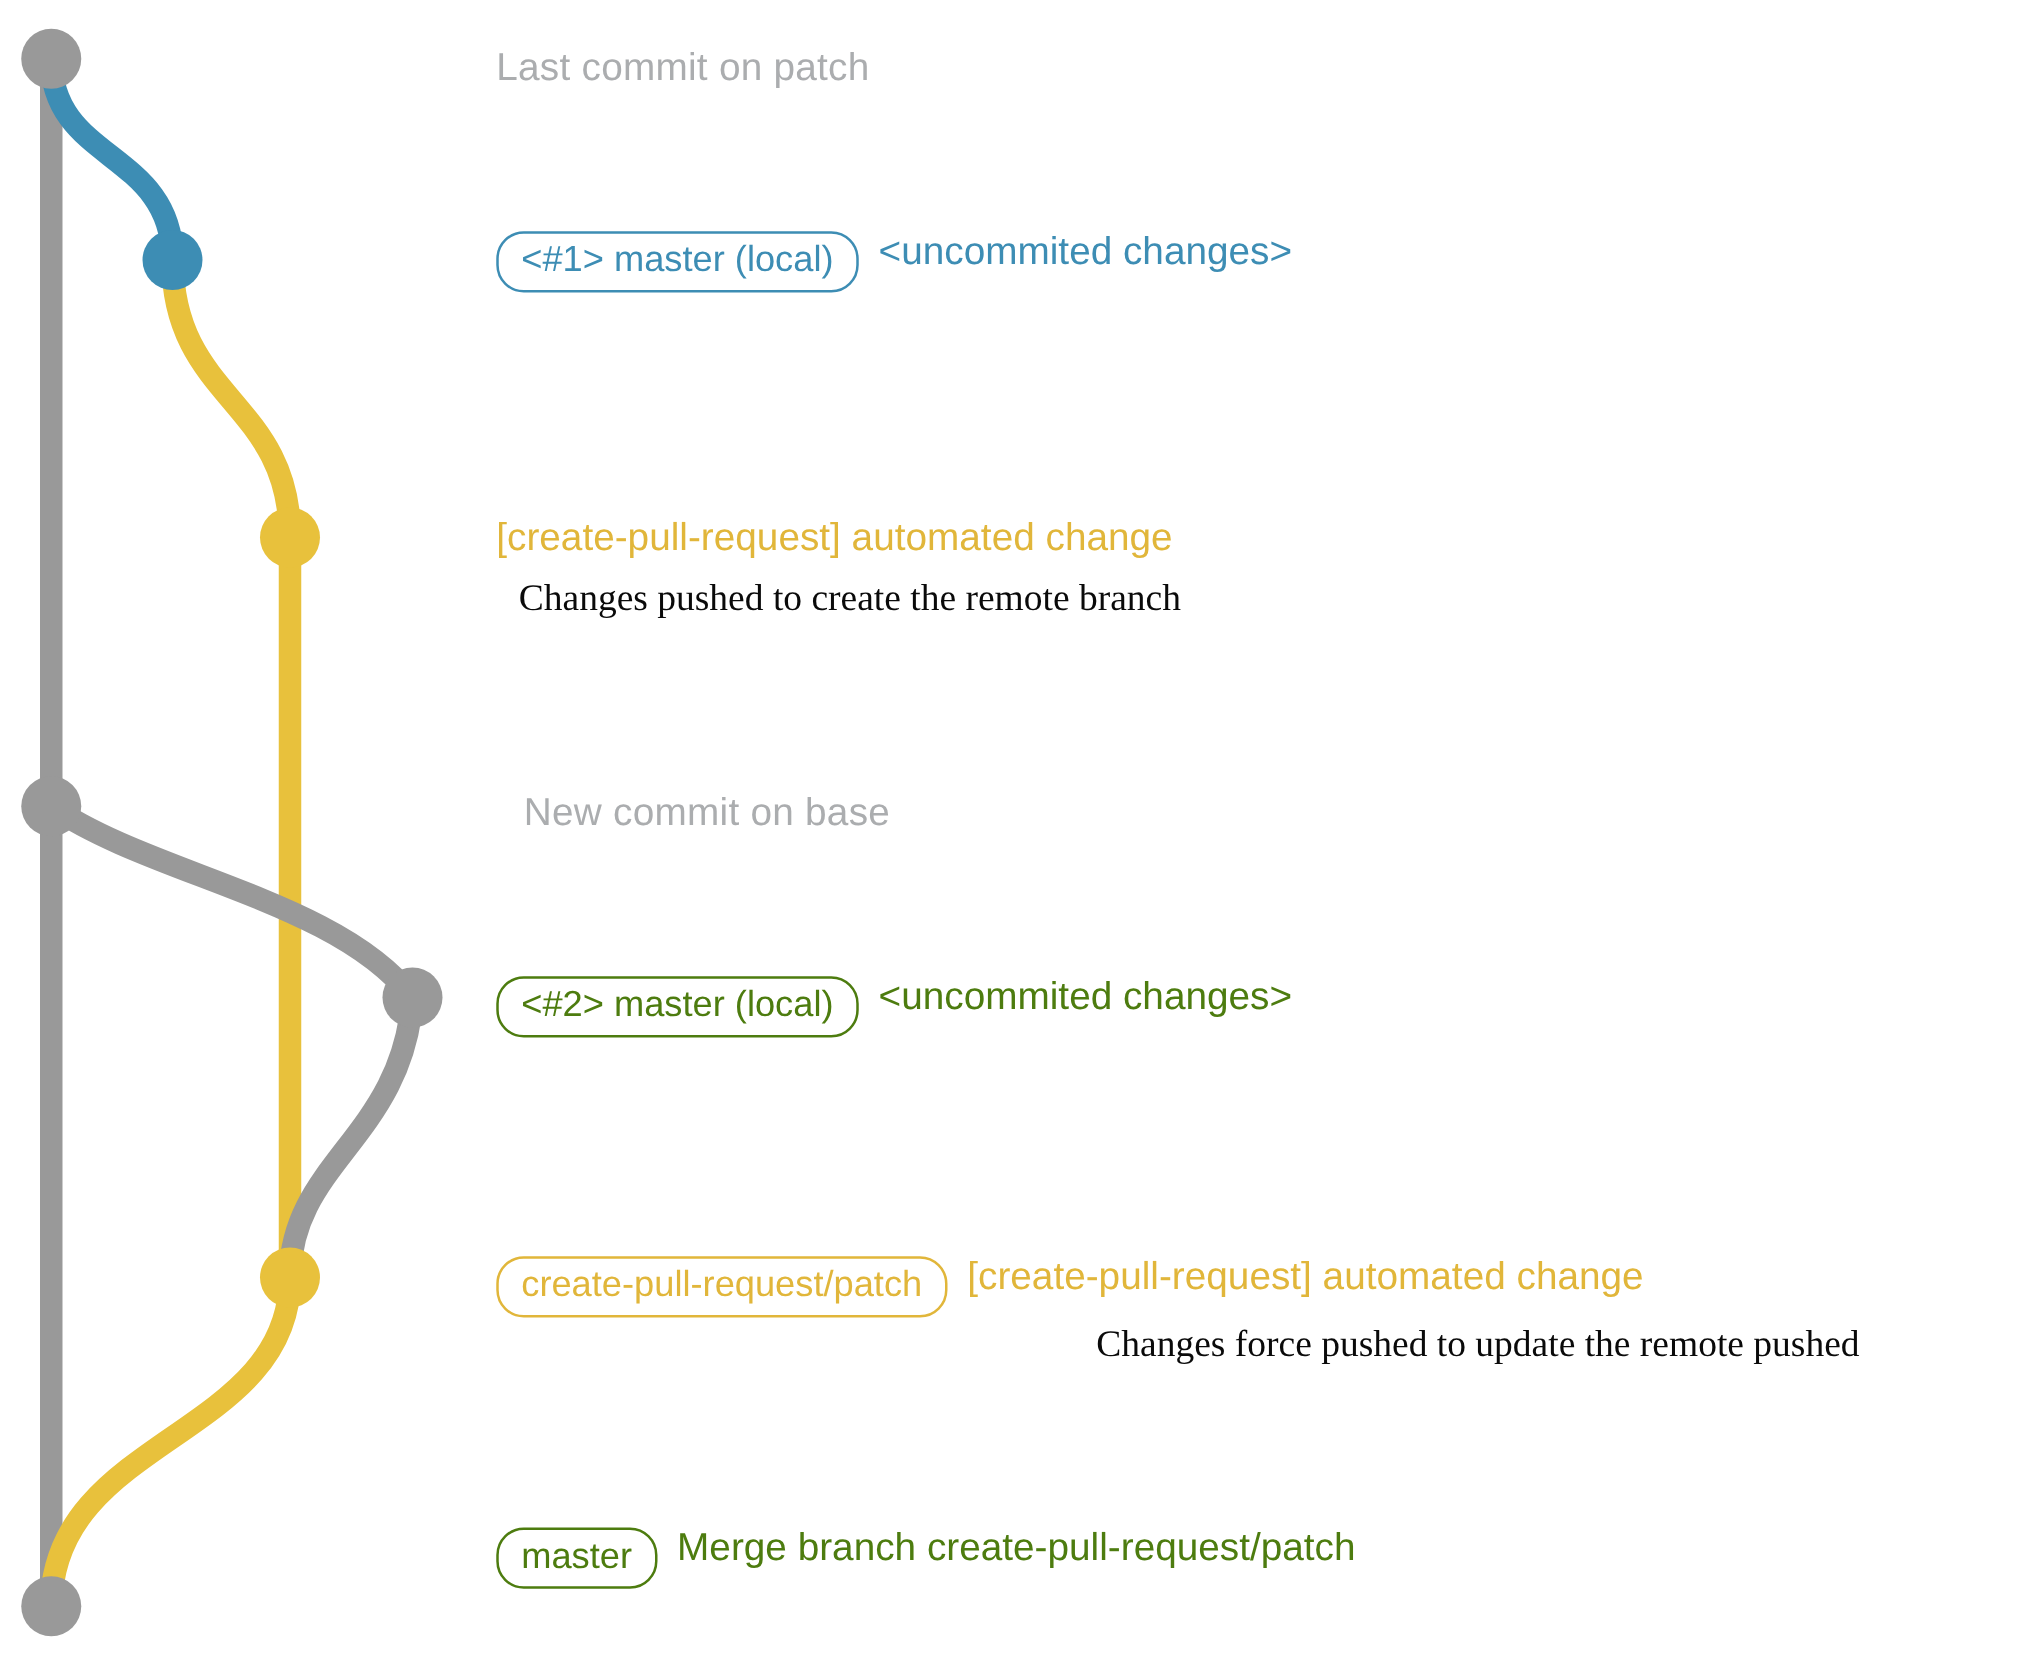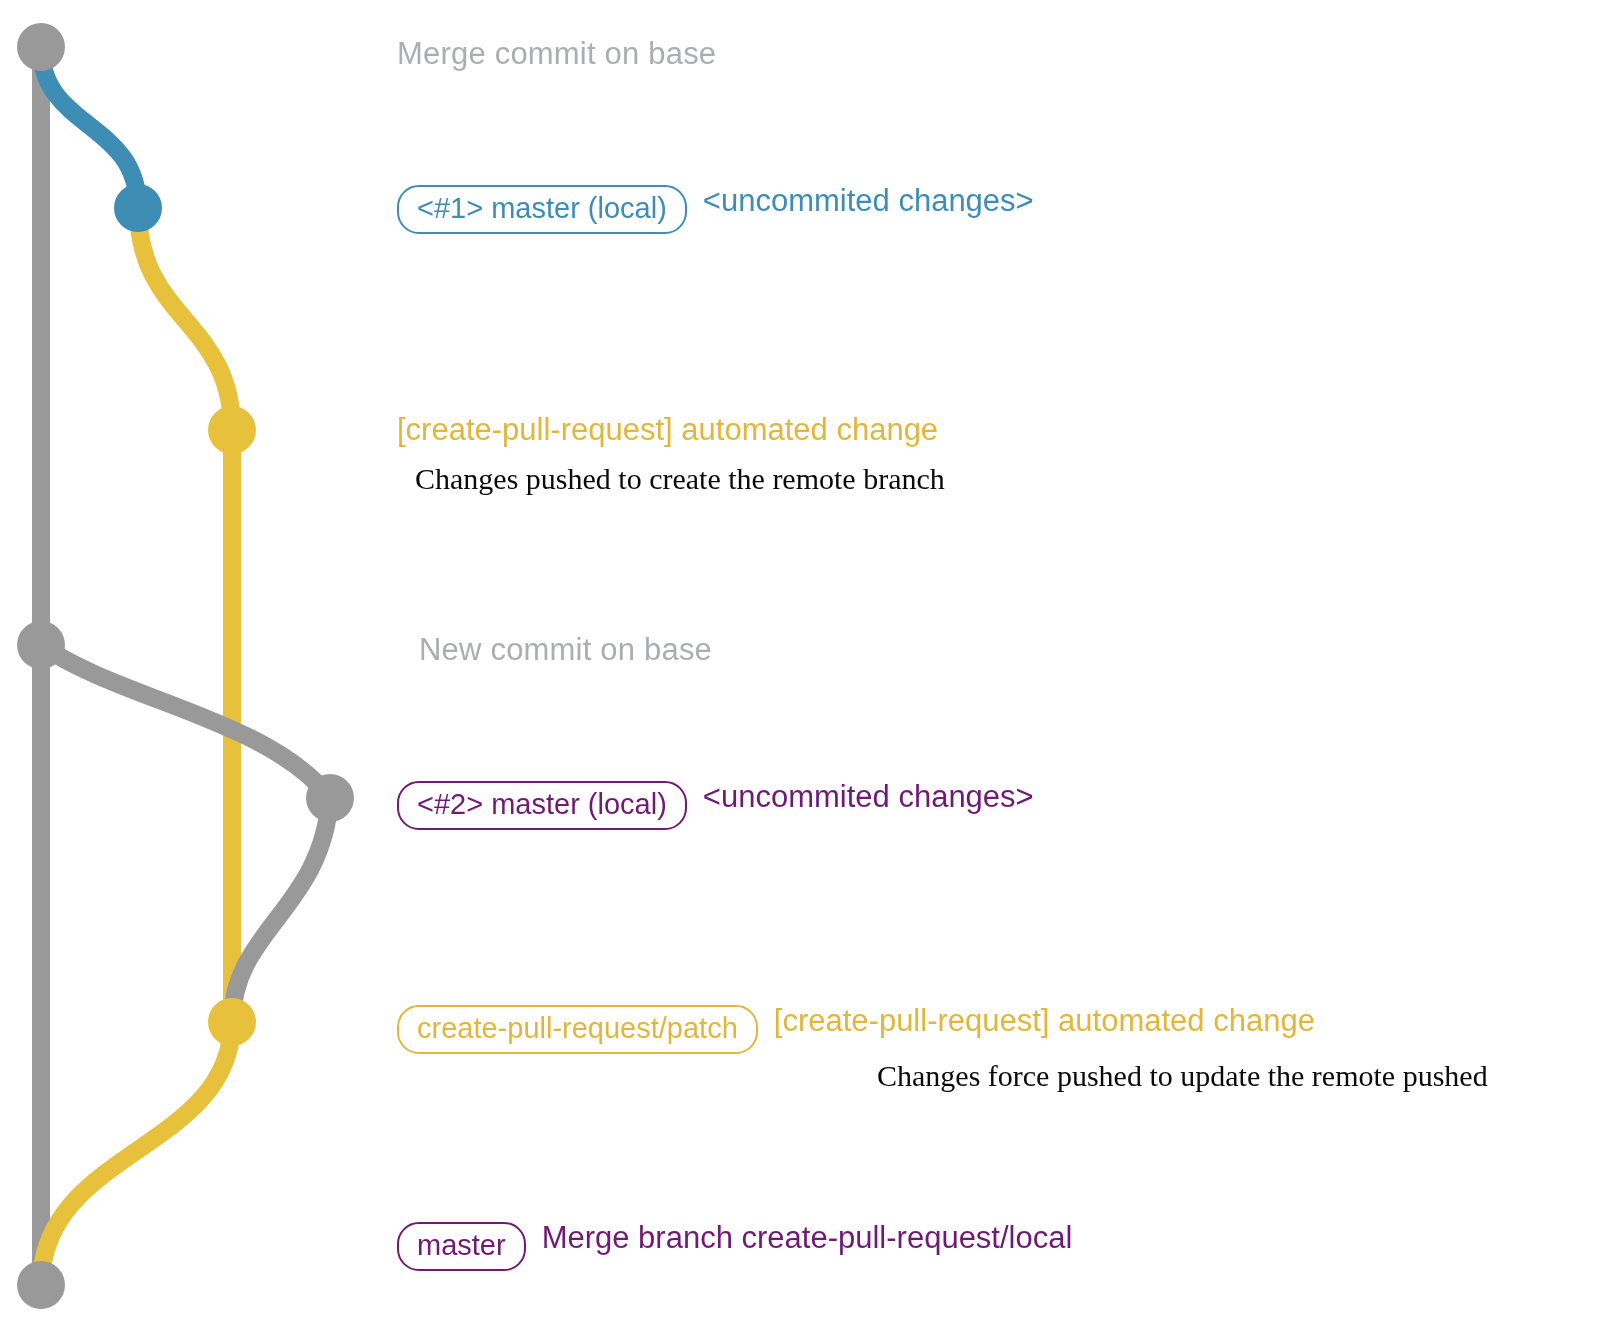--- a/index.html
+++ b/index.html
@@ -77,21 +77,21 @@
     position: absolute;
     font-family: "Liberation Serif", serif;
     font-size: 30px;
     color: #0a0a0a;
     white-space: nowrap;
   }
 
   
   .c-blue  { color: #3d8db4; }
   .c-gold  { color: #e1b63a; }
-  .c-gray  { color: #701a75; }
+  .c-gray  { color: #4d7c0f; }
   .c-gray-light { color: #abadaf; }
 </style>
 </head>
 <body>
 
 <svg id="graph-svg" viewBox="0 0 400 1344" xmlns="http://www.w3.org/2000/svg">
 
   <path d="M 41 47 L 41 1285" fill="none" stroke="#999999" stroke-width="18" stroke-linecap="round"></path>
 
   <path d="M 41 47 C 41 130, 138 120, 138 208" fill="none" stroke="#3d8db4" stroke-width="18" stroke-linecap="round"></path>
@@ -111,21 +111,21 @@
   <circle cx="232" cy="430" r="24" fill="#e8c13c"></circle>
   <circle cx="41" cy="645" r="24" fill="#999999"></circle>
   <circle cx="330" cy="798" r="24" fill="#999999"></circle>
   <circle cx="232" cy="1022" r="24" fill="#e8c13c"></circle>
   <circle cx="41" cy="1285" r="24" fill="#999999"></circle>
 </svg>
 
 <div class="annotations">
 
   <div class="row" style="left:397px; top:36px;">
-    <div class="section-heading c-gray-light">Merge commit on base</div>
+    <div class="section-heading c-gray-light">Last commit on patch</div>
   </div>
 
   <div class="row" style="left:397px; top:185px;">
     <div class="commit-line">
       <span class="badge c-blue">&lt;#1&gt; master (local)</span>
       <span class="commit-msg c-blue">&lt;uncommited changes&gt;</span>
     </div>
   </div>
 
   <div class="row" style="left:397px; top:414px;">
@@ -150,17 +150,17 @@
     <div class="commit-line">
       <span class="badge c-gold">create-pull-request/patch</span>
       <span class="commit-msg c-gold">[create-pull-request] automated change</span>
     </div>
   </div>
   <div class="note" style="left:877px; top:1059px;">Changes force pushed to update the remote pushed</div>
 
   <div class="row" style="left:397px; top:1222px;">
     <div class="commit-line">
       <span class="badge c-gray">master</span>
-      <span class="commit-msg c-gray">Merge branch create-pull-request/local</span>
+      <span class="commit-msg c-gray">Merge branch create-pull-request/patch</span>
     </div>
   </div>
 
 </div>
 
 </body></html>

